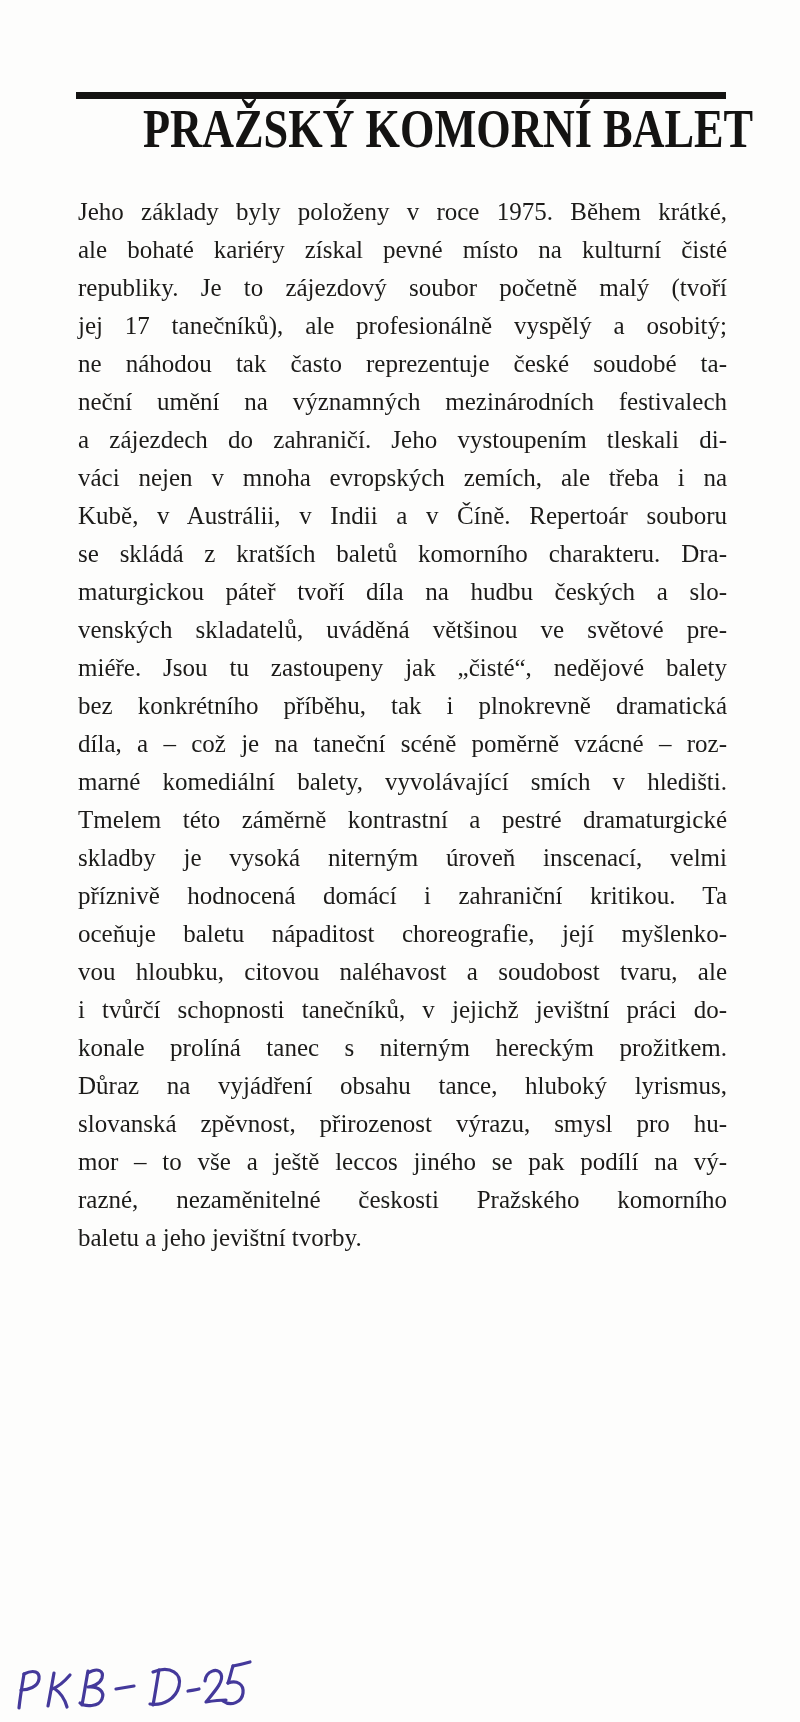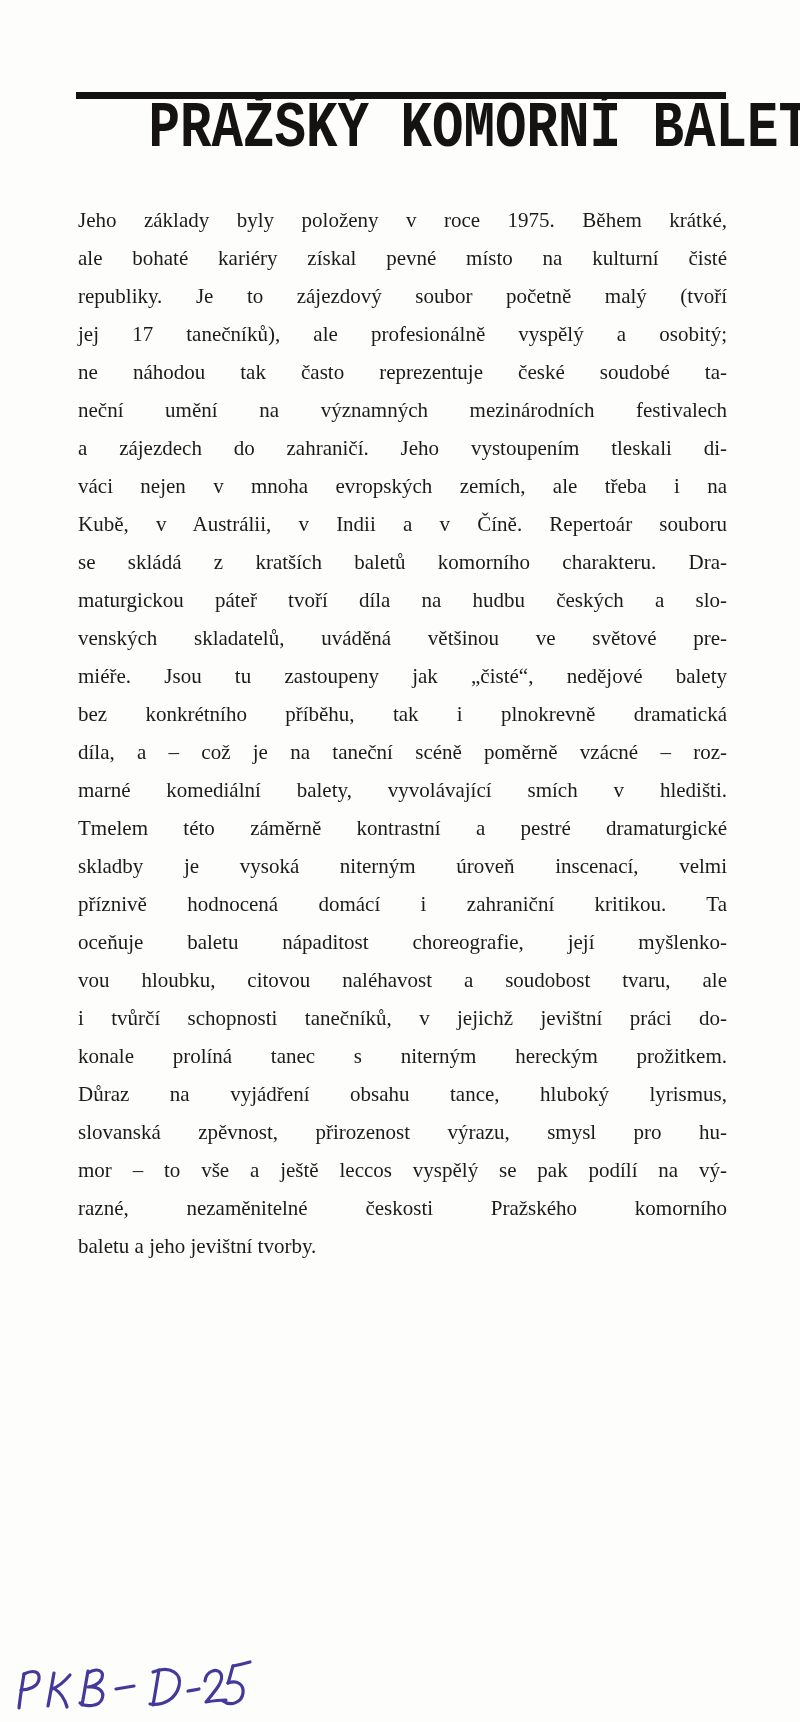--- a/index.html
+++ b/index.html
@@ -22,37 +22,37 @@
     left:76px;top:92px;
     width:650px;height:7px;
     background:var(--rule);
   }
   .page-title{
     position:absolute;
     left:76px;top:101px;
     width:650px;
     margin:0;
     text-align:left;
-    font-family:Liberation Mono, monospace;
+    font-family:Liberation Serif, serif;
     font-weight:bold;
-    font-size:64px;
+    font-size:54px;
     line-height:56px;
     color:var(--rule);
     white-space:nowrap;
   }
   .page-title .squeeze{
     display:inline-block;
     transform:scaleX(0.82);
     transform-origin:center;
   }
   .body-paragraph{
     position:absolute;
-    left:78px;top:201px;
+    left:78px;top:193px;
     width:649px;
-    font-size:21px;
+    font-size:25px;
     line-height:38px;
     color:var(--ink);
   }
   .body-paragraph .line{
     text-align:justify;
     text-align-last:justify;
     white-space:normal;
   }
   .body-paragraph .line.last{
     text-align-last:left;
@@ -98,21 +98,21 @@
       <div class="line">marné komediální balety, vyvolávající smích v hledišti.</div>
       <div class="line">Tmelem této záměrně kontrastní a pestré dramaturgické</div>
       <div class="line">skladby je vysoká niterným úroveň inscenací, velmi</div>
       <div class="line">příznivě hodnocená domácí i zahraniční kritikou. Ta</div>
       <div class="line">oceňuje baletu nápaditost choreografie, její myšlenko-</div>
       <div class="line">vou hloubku, citovou naléhavost a soudobost tvaru, ale</div>
       <div class="line">i tvůrčí schopnosti tanečníků, v jejichž jevištní práci do-</div>
       <div class="line">konale prolíná tanec s niterným hereckým prožitkem.</div>
       <div class="line">Důraz na vyjádření obsahu tance, hluboký lyrismus,</div>
       <div class="line">slovanská zpěvnost, přirozenost výrazu, smysl pro hu-</div>
-      <div class="line">mor – to vše a ještě leccos vyspělý se pak podílí na vý-</div>
+      <div class="line">mor – to vše a ještě leccos jiného se pak podílí na vý-</div>
       <div class="line">razné, nezaměnitelné českosti Pražského komorního</div>
       <div class="line last">baletu a jeho jevištní tvorby.</div>
     </div>
 
   <svg class="annotation" viewBox="0 0 245 58" role="img" aria-label="PKB - D-25">
 
     <path d="M7,52 C8,42 10,30 12,18"></path>
     <path d="M12,18 C22,13 28,16 27,23 C26,31 16,34 9,34"></path>
 
     <path d="M36,50 C38,40 40,28 42,17"></path>

